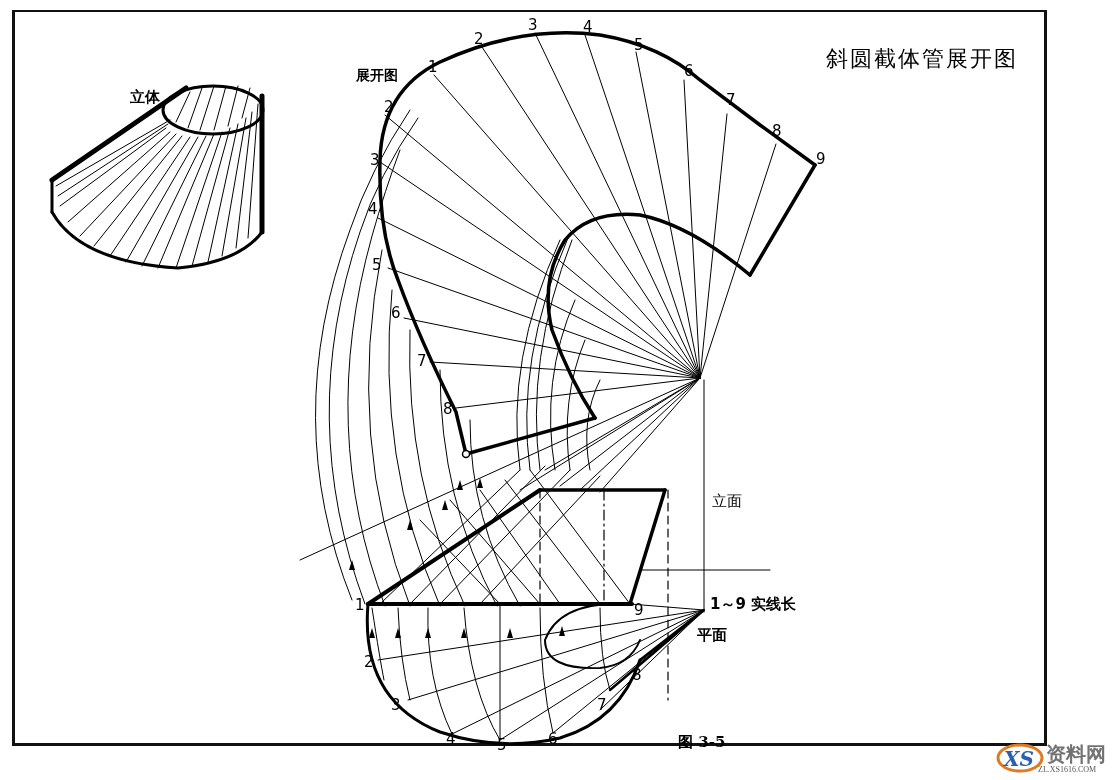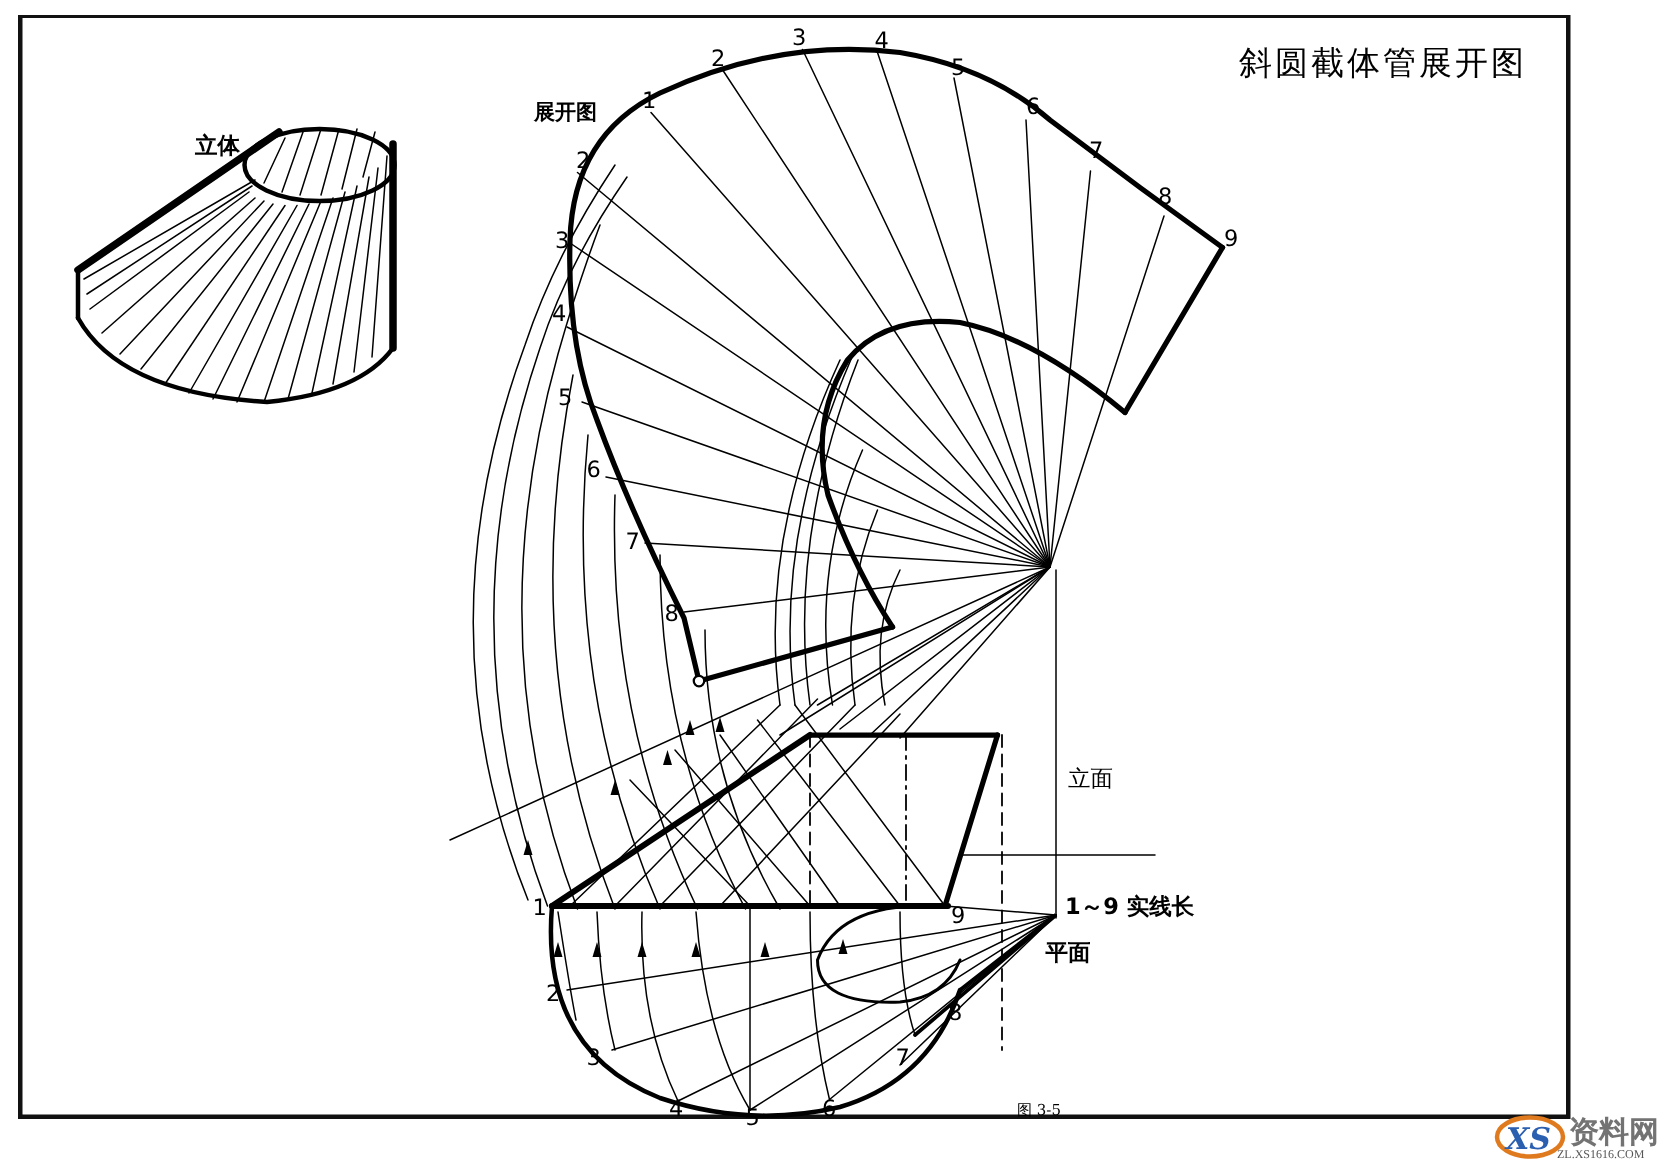--- a/index.html
+++ b/index.html
@@ -3,24 +3,24 @@
 <meta charset="utf-8">
 <style>
   html, body { margin: 0; padding: 0; background: #ffffff; }
   body { width: 1114px; height: 780px; position: relative; overflow: hidden;
          font-family: "DejaVu Sans", sans-serif; color: #000; }
   .frame { position: absolute; left: 12px; top: 10px; width: 1035px; height: 736px;
            border-top: 2px solid #111; border-left: 3px solid #111;
            border-right: 3px solid #111; border-bottom: 3px solid #111; box-sizing: border-box; }
   svg.draw { position: absolute; left: 0; top: 0; }
   .lbl { position: absolute; font-size: 15px; line-height: 1; white-space: nowrap; font-weight: bold; }
-  .title { position: absolute; left: 826px; top: 27px; font-size: 22px; letter-spacing: 2px;
+  .title { position: absolute; left: 826px; top: 44px; font-size: 22px; letter-spacing: 2px;
            font-family: "DejaVu Serif", serif; font-weight: normal; }
   .num { position: absolute; font-size: 15px; font-family: "DejaVu Sans", sans-serif; line-height: 1; }
-  .fig { position: absolute; left: 678px; top: 733px; font-size: 10px; font-family: "DejaVu Serif", serif; font-weight: normal; }
+  .fig { position: absolute; left: 678px; top: 733px; font-size: 15px; font-family: "DejaVu Serif", serif; font-weight: bold; }
   .wm { position: absolute; left: 990px; top: 740px; width: 124px; height: 40px; }
   .wm-text { position: absolute; left: 1046px; top: 741px; font-size: 20px; font-weight: bold; color: #737373; }
   .wm-sub { position: absolute; left: 1038px; top: 765px; font-size: 8px; color: #555; font-family: Liberation Serif, serif; }
 </style>
 </head>
 <body>
 
 <div class="frame"></div>
 
 <svg class="draw" width="1114" height="780" viewBox="0 0 1114 780">
@@ -176,21 +176,21 @@
     <polygon points="410,520 407,530 413,530"></polygon>
     <polygon points="445,500 442,510 448,510"></polygon>
     <polygon points="460,480 457,490 463,490"></polygon>
     <polygon points="480,478 477,488 483,488"></polygon>
   </g>
 </svg>
 
 <div class="title">斜圆截体管展开图</div>
 <div class="lbl" style="left:112px;top:90px;margin-left:18px;">立体</div>
 <div class="lbl" style="left:356px;top:68px;font-weight:bold;font-size:14px;">展开图</div>
-<div class="lbl" style="left:712px;top:513px;font-weight:normal;font-family:Liberation Mono, monospace;">立面</div>
+<div class="lbl" style="left:712px;top:494px;font-weight:normal;">立面</div>
 <div class="lbl" style="left:710px;top:550px;margin-top:47px;">1～9 实线长</div>
 <div class="lbl" style="left:697px;top:628px;text-align:center;">平面</div>
 
 <div class="num" style="left:428px;top:60px;">1</div>
 <div class="num" style="left:474px;top:32px;">2</div>
 <div class="num" style="left:528px;top:18px;">3</div>
 <div class="num" style="left:583px;top:20px;">4</div>
 <div class="num" style="left:634px;top:38px;">5</div>
 <div class="num" style="left:684px;top:64px;">6</div>
 <div class="num" style="left:726px;top:93px;">7</div>

